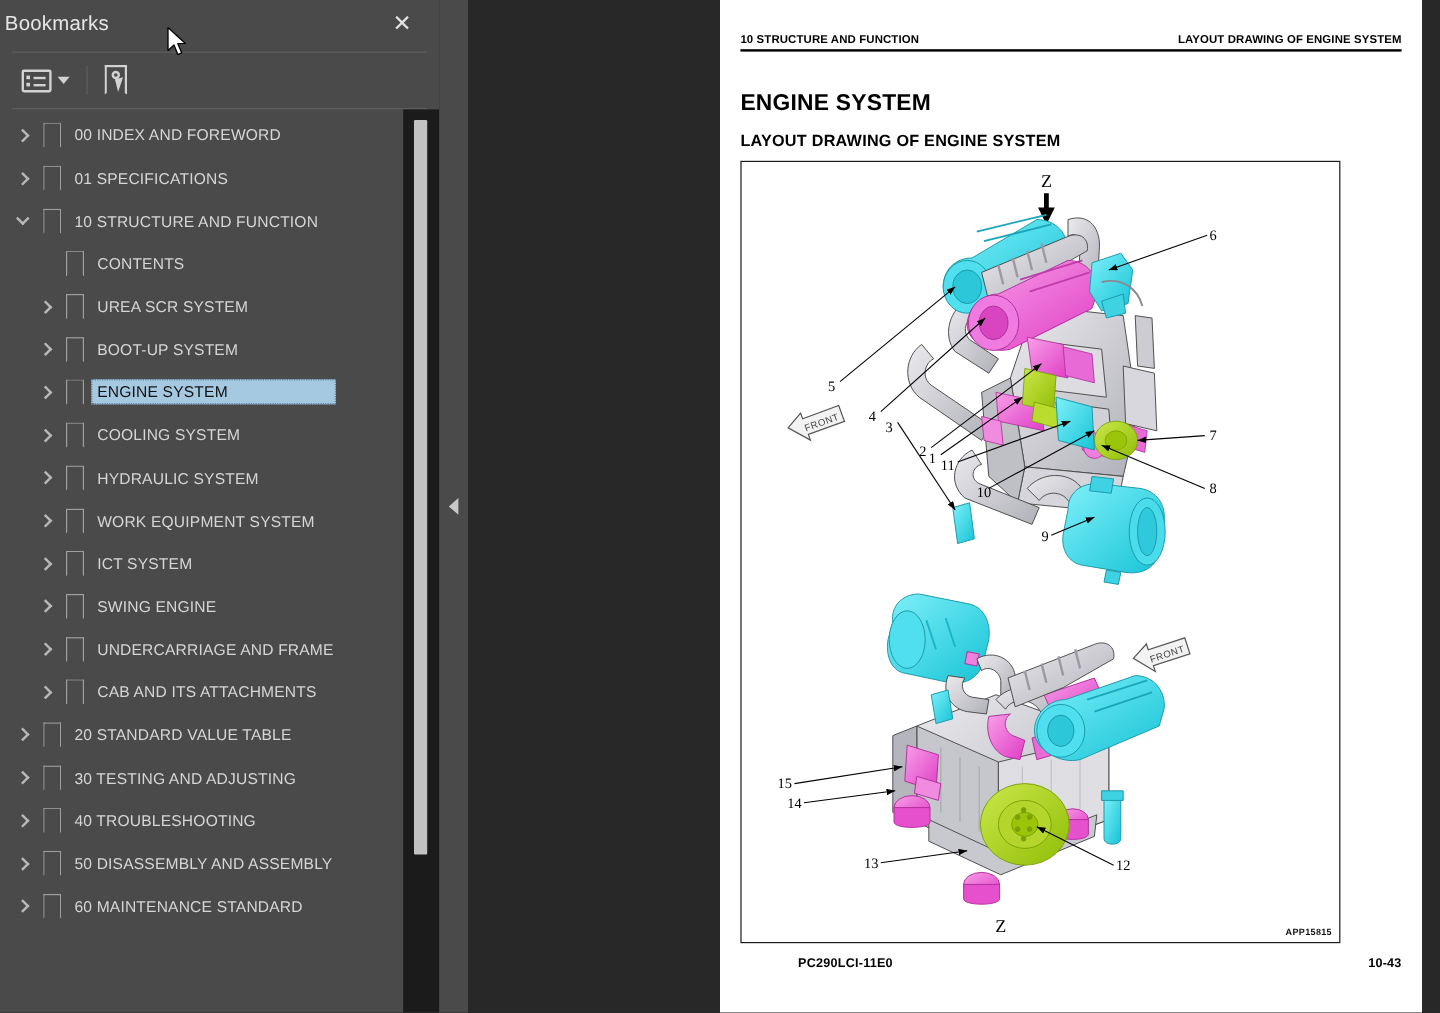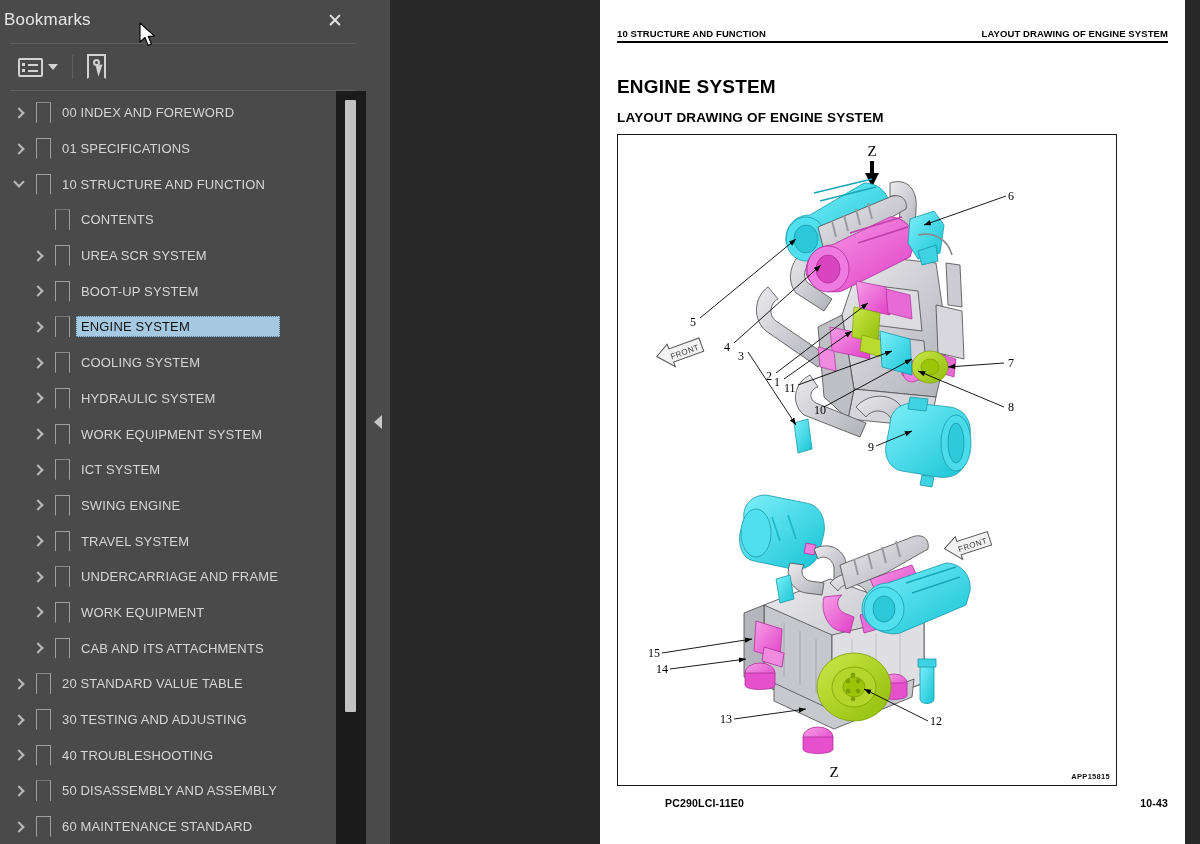--- a/index.html
+++ b/index.html
@@ -260,35 +260,21 @@
             <span class="chev"></span>
           </span>
           <span class="bmk-glyph"></span>
           <span class="bm-label">SWING ENGINE</span>
         </div>
         <div class="bm-row lvl1">
           <span class="twisty ">
             <span class="chev"></span>
           </span>
           <span class="bmk-glyph"></span>
-          <span class="bm-label">TRAVEL SYSTEM</span>
-        </div>
-        <div class="bm-row lvl1">
-          <span class="twisty ">
-            <span class="chev"></span>
-          </span>
-          <span class="bmk-glyph"></span>
           <span class="bm-label">UNDERCARRIAGE AND FRAME</span>
-        </div>
-        <div class="bm-row lvl1">
-          <span class="twisty ">
-            <span class="chev"></span>
-          </span>
-          <span class="bmk-glyph"></span>
-          <span class="bm-label">WORK EQUIPMENT</span>
         </div>
         <div class="bm-row lvl1">
           <span class="twisty ">
             <span class="chev"></span>
           </span>
           <span class="bmk-glyph"></span>
           <span class="bm-label">CAB AND ITS ATTACHMENTS</span>
         </div>
         <div class="bm-row lvl0">
           <span class="twisty ">

